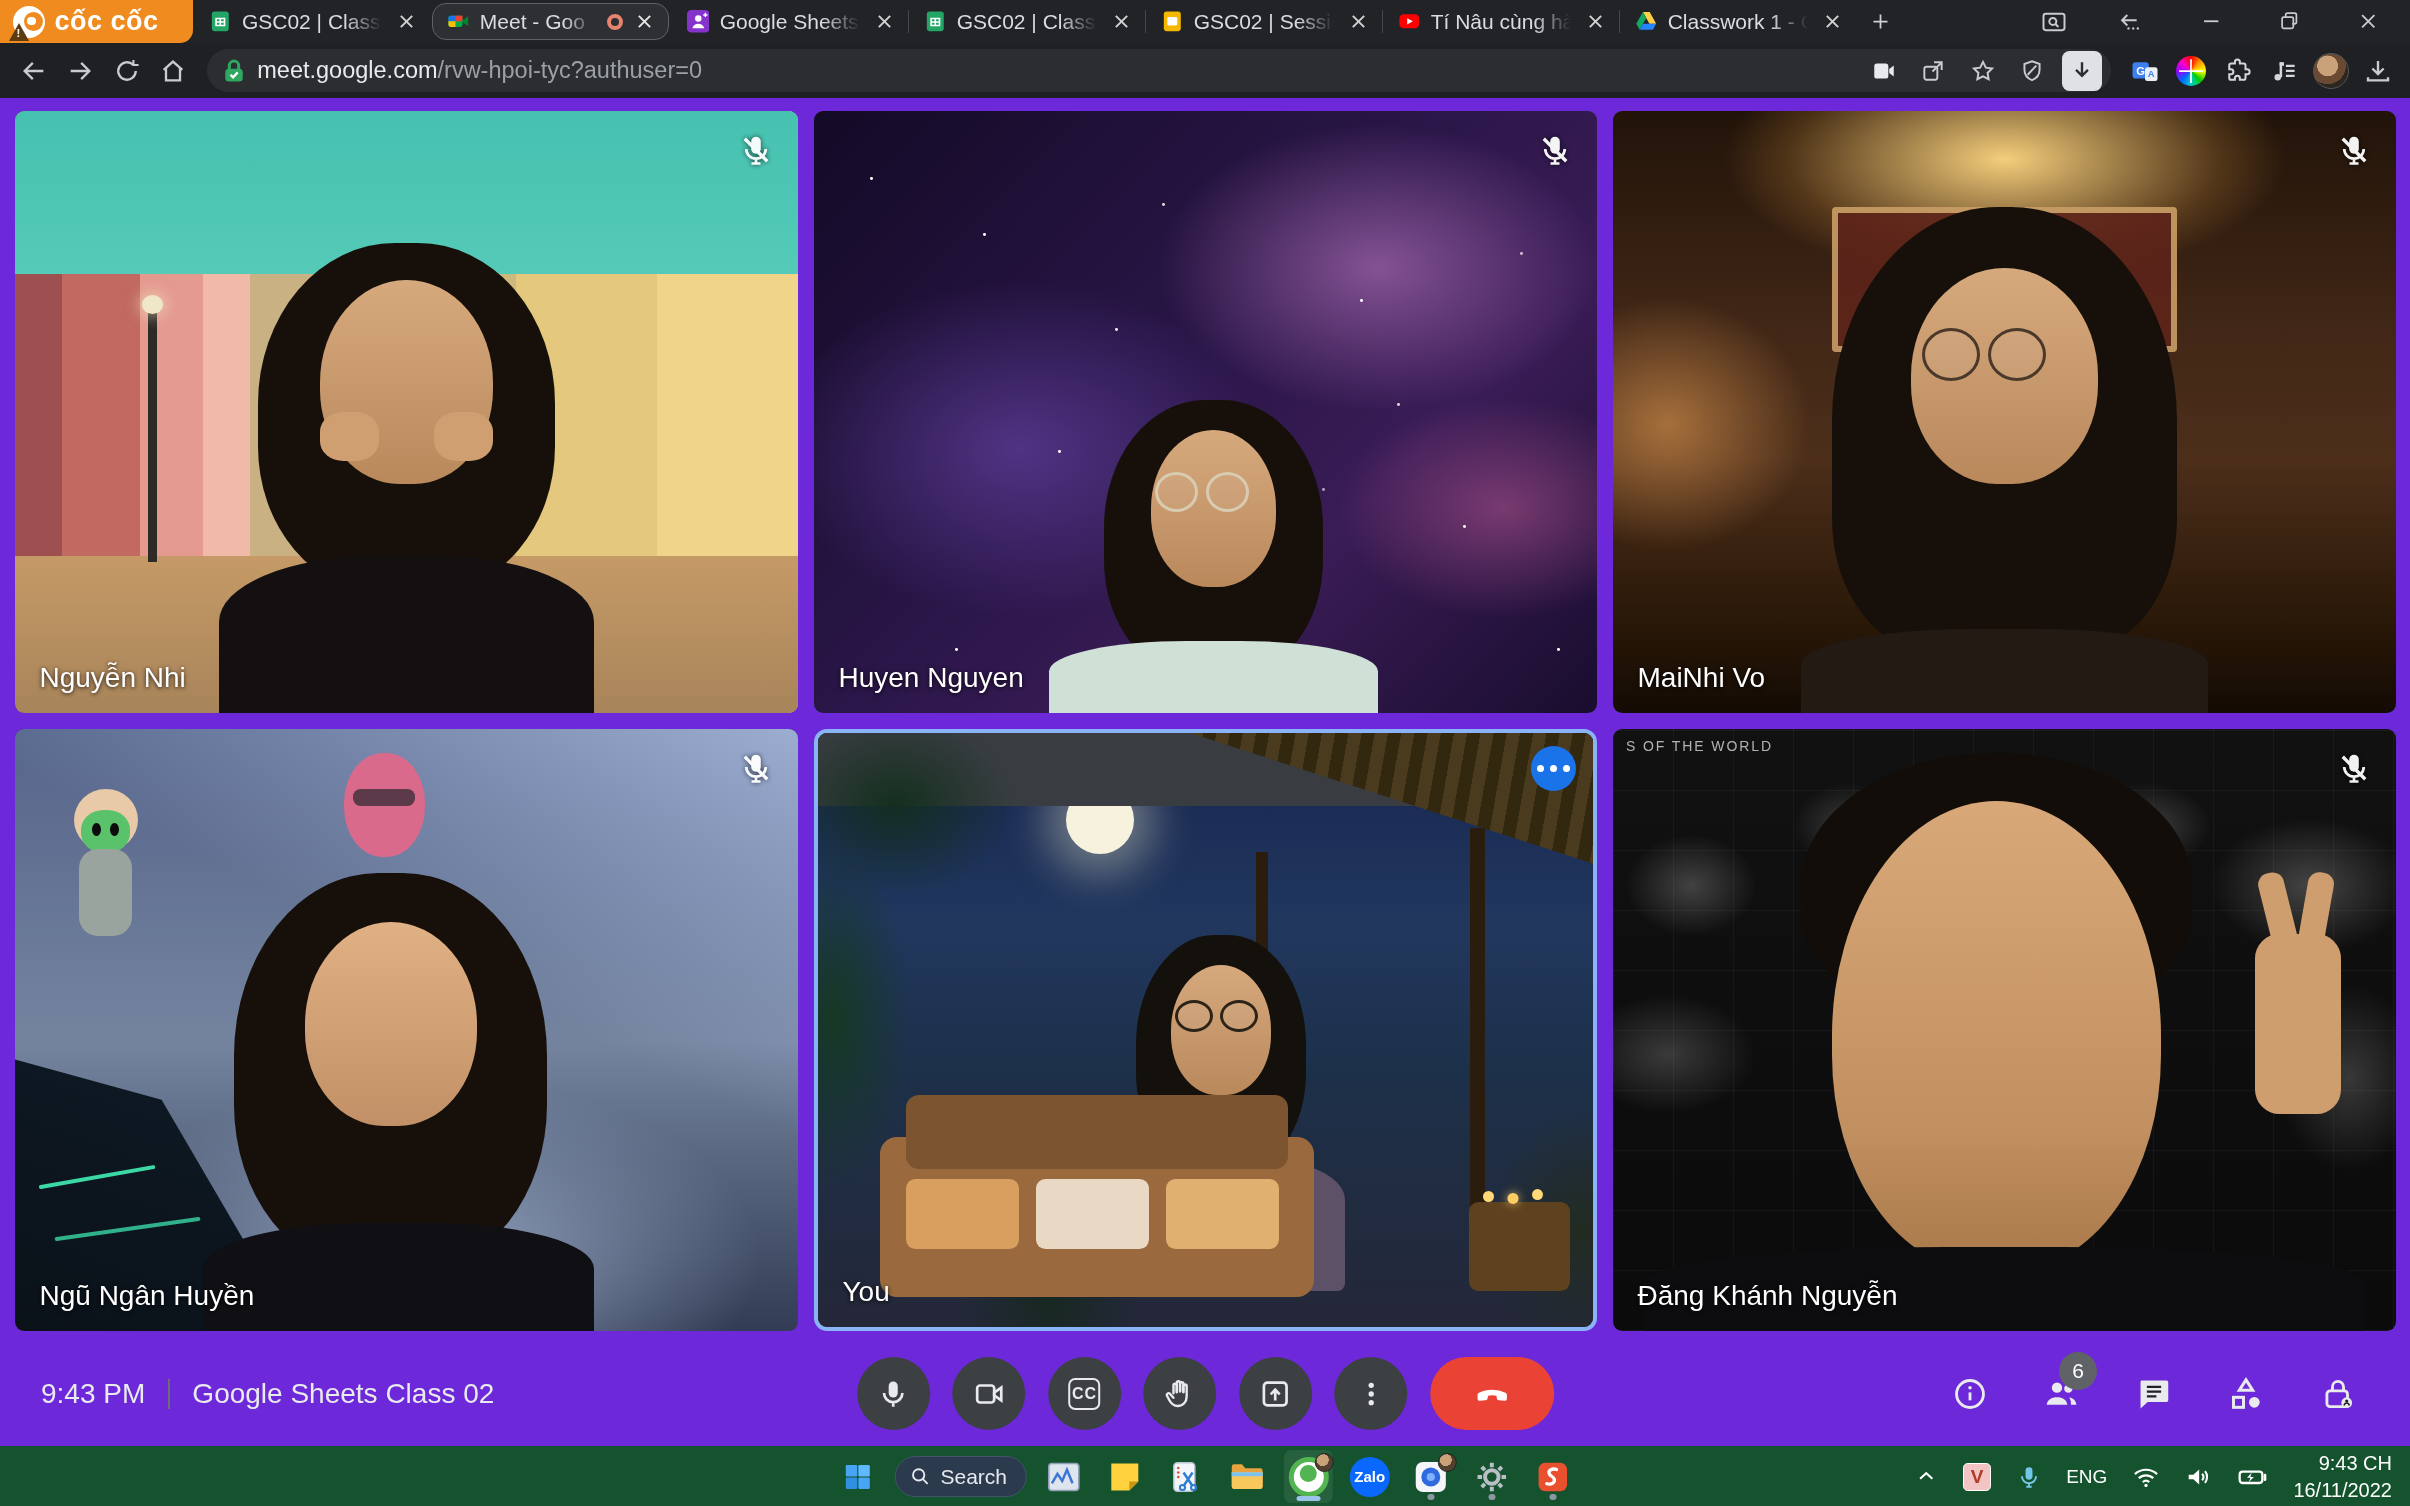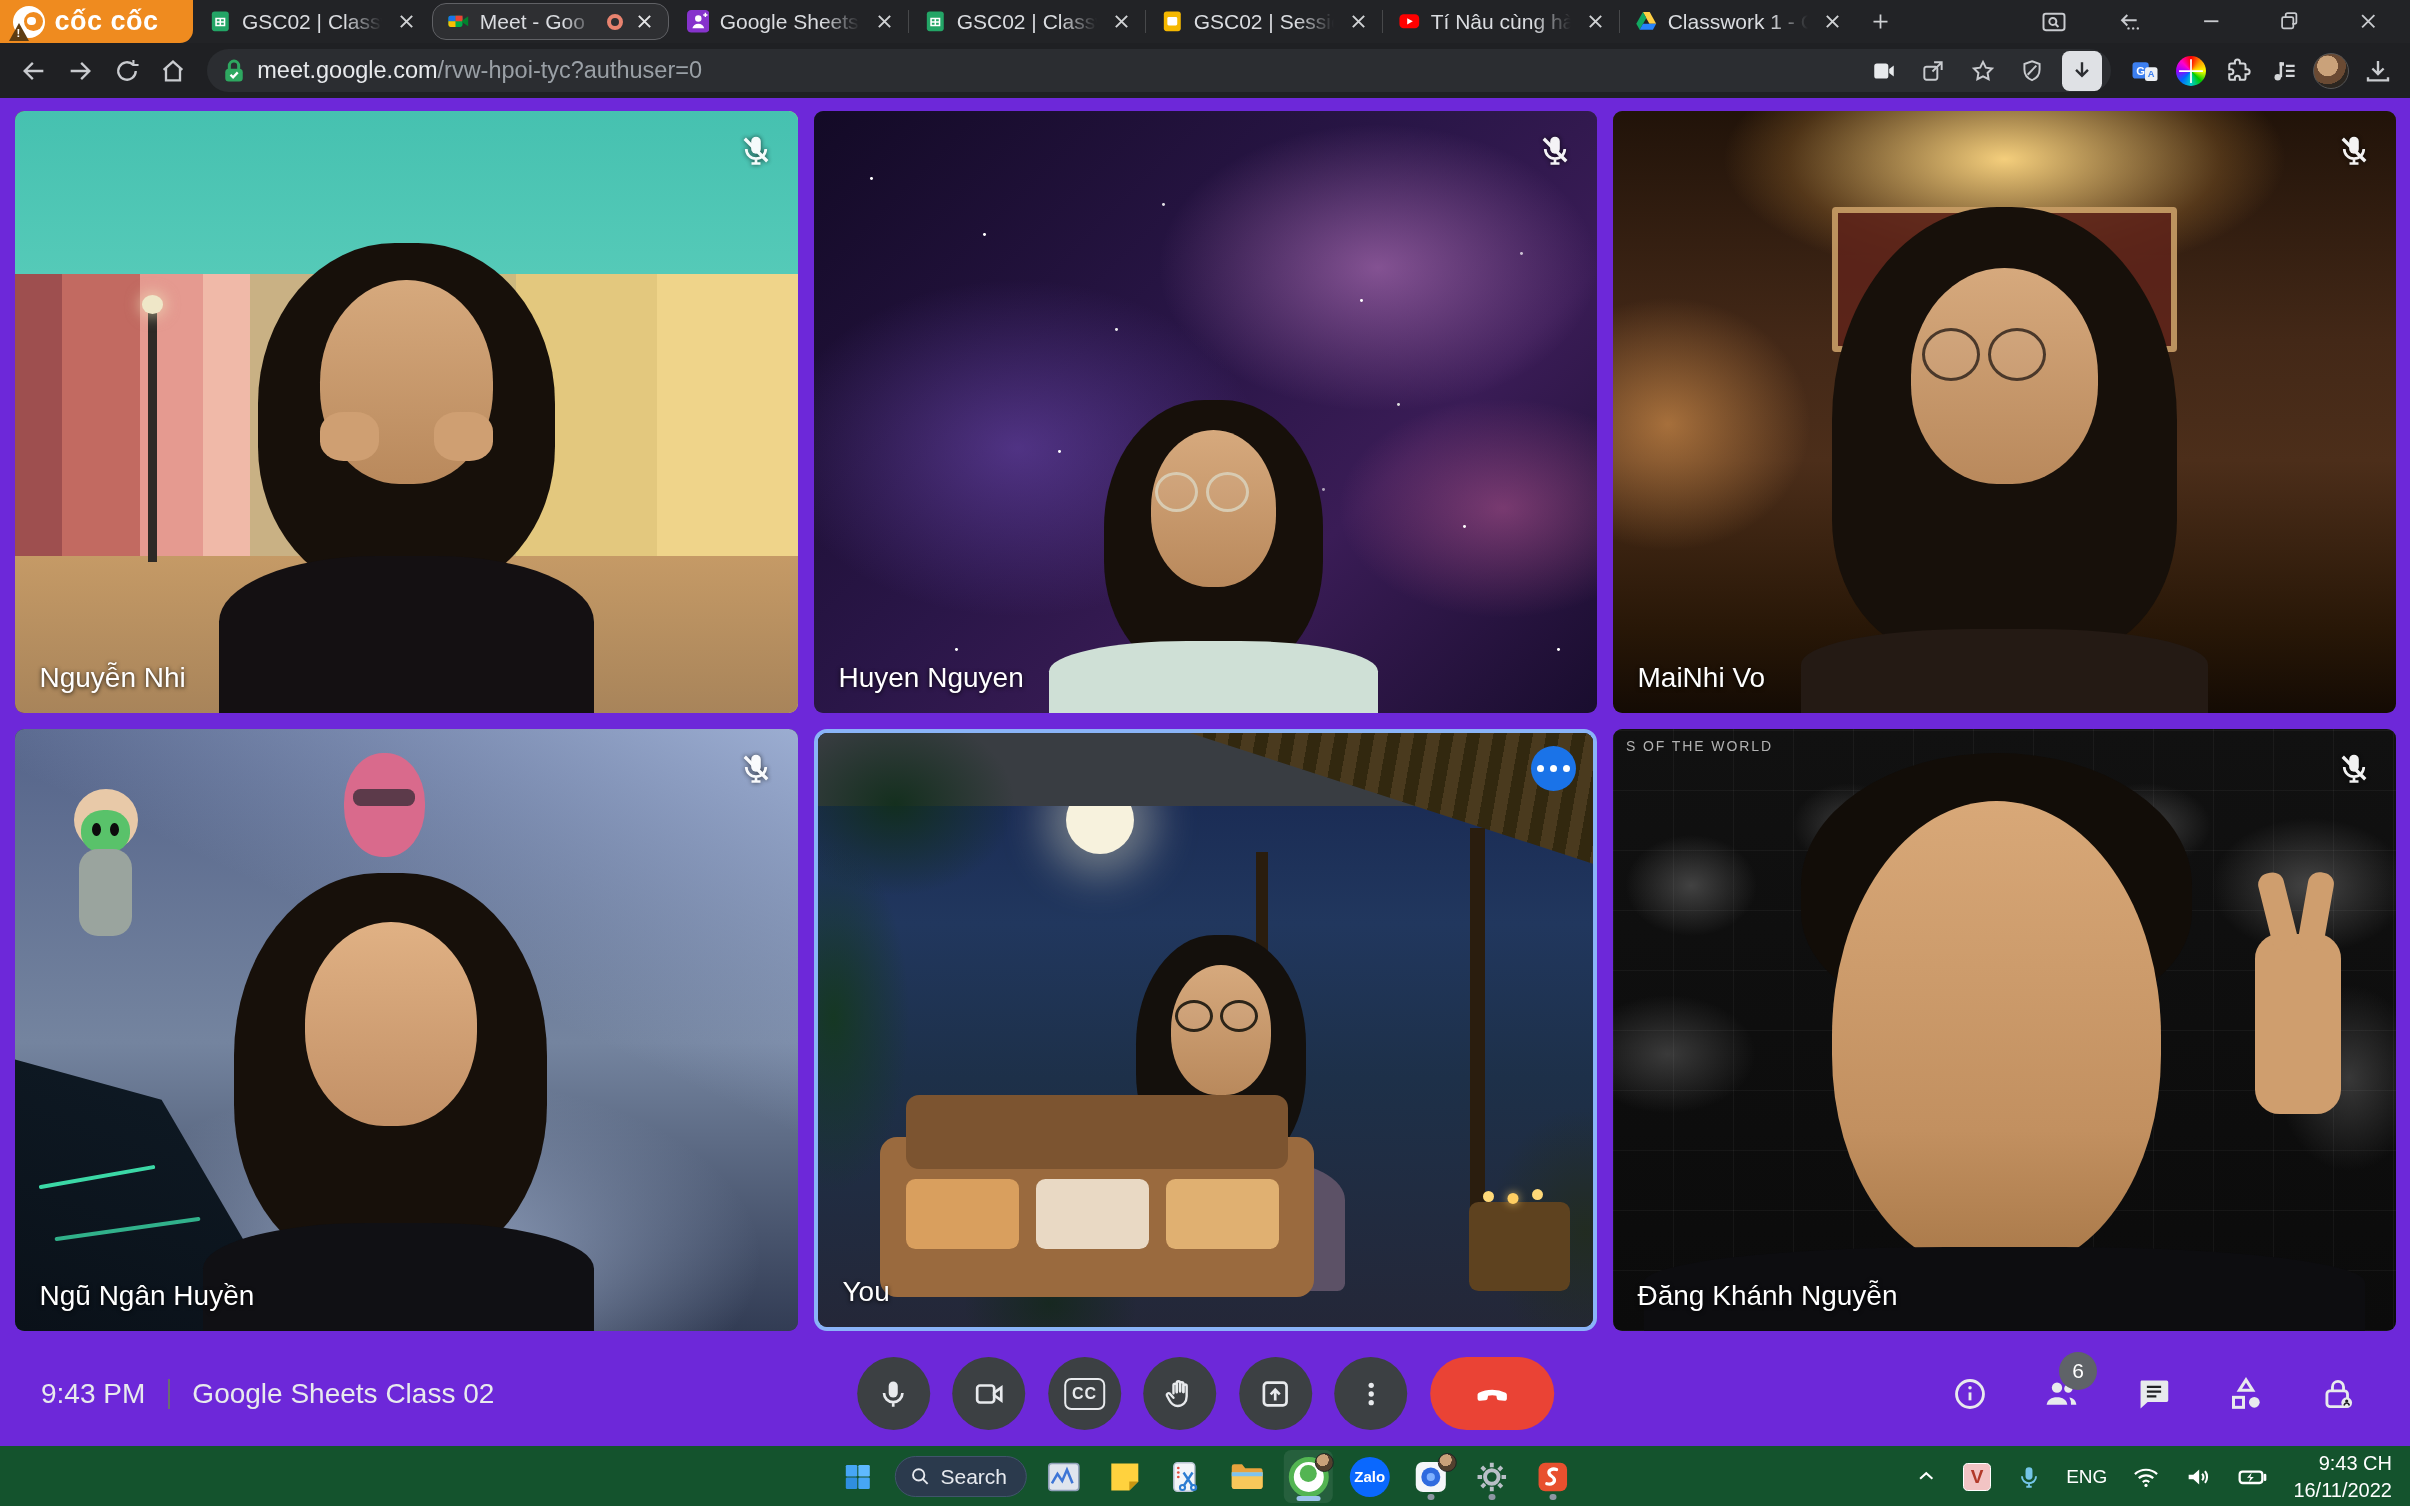--- a/index.html
+++ b/index.html
@@ -168,21 +168,21 @@
   .p6 .torso{left:36%;top:72%;width:32%;height:22%;background:#5c5166;border-radius:30% 30% 7.5px 7.5px;}
   .dots{position:absolute;top:13px;right:17px;width:45px;height:45px;border-radius:50%;background:#1a73e8;display:flex;align-items:center;justify-content:center;gap:5.6px;z-index:7;cursor:pointer;}
   .dots i{width:7.5px;height:7.5px;border-radius:50%;background:#fff;}
 
   
   .meetbar{position:absolute;left:0;right:0;bottom:0;height:105px;display:flex;align-items:center;}
   .mb-left{display:flex;align-items:center;gap:22.6px;margin-left:41px;color:#e8eaed;font-size:28px;}
   .mb-div{width:1.9px;height:30px;background:#6b6e72;}
   .mb-center{position:absolute;left:50%;transform:translateX(-50%);display:flex;align-items:center;gap:22.6px;}
   .cbtn{width:73px;height:73px;border-radius:50%;background:#3c4043;display:flex;align-items:center;justify-content:center;cursor:pointer;}
-  .cc-box{width:41px;height:32px;border:2.8px solid #e8eaed;border-radius:7px;display:flex;align-items:center;justify-content:center;color:#e8eaed;font-size:16px;font-weight:bold;letter-spacing:0.9px;}
+  .cc-box{width:32px;height:32px;border:2.8px solid #e8eaed;border-radius:7px;display:flex;align-items:center;justify-content:center;color:#e8eaed;font-size:16px;font-weight:bold;letter-spacing:0.9px;}
   .endcall{width:124px;height:73px;border-radius:38px;background:#ea4335;display:flex;align-items:center;justify-content:center;cursor:pointer;}
   .mb-right{margin-left:auto;display:flex;align-items:center;gap:51px;margin-right:53px;}
   .ricon{position:relative;width:41px;height:41px;display:flex;align-items:center;justify-content:center;cursor:pointer;}
   .badge{position:absolute;top:-21px;right:-15px;width:38px;height:38px;border-radius:50%;background:#5f6368;color:#fff;font-size:21px;display:flex;align-items:center;justify-content:center;}
 
   
   .taskbar{height:61px;background:#14532d;flex:0 0 auto;position:relative;display:flex;align-items:center;}
   .tb-center{position:absolute;left:50%;transform:translateX(-50%);display:flex;align-items:center;gap:12.2px;}
   .tb-btn{position:relative;width:49px;height:53px;display:flex;align-items:center;justify-content:center;border-radius:7.5px;cursor:pointer;}
   .tb-btn.activeapp{background:rgba(255,255,255,.08);}

